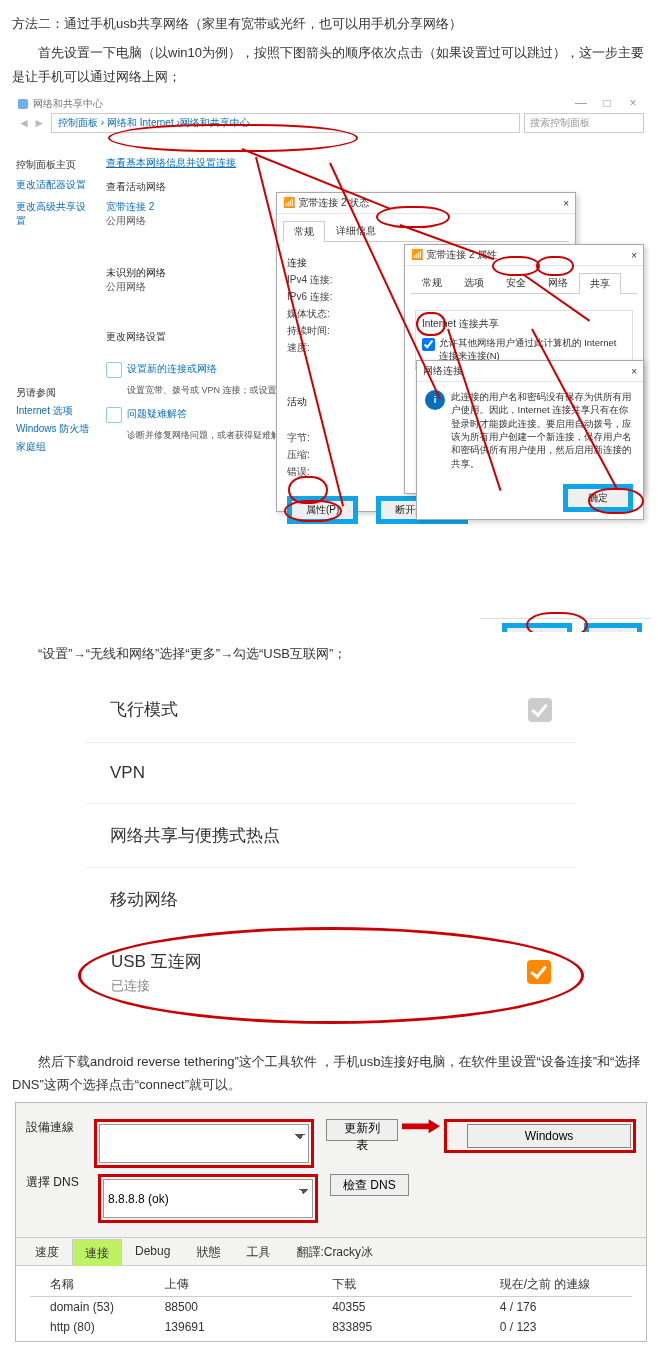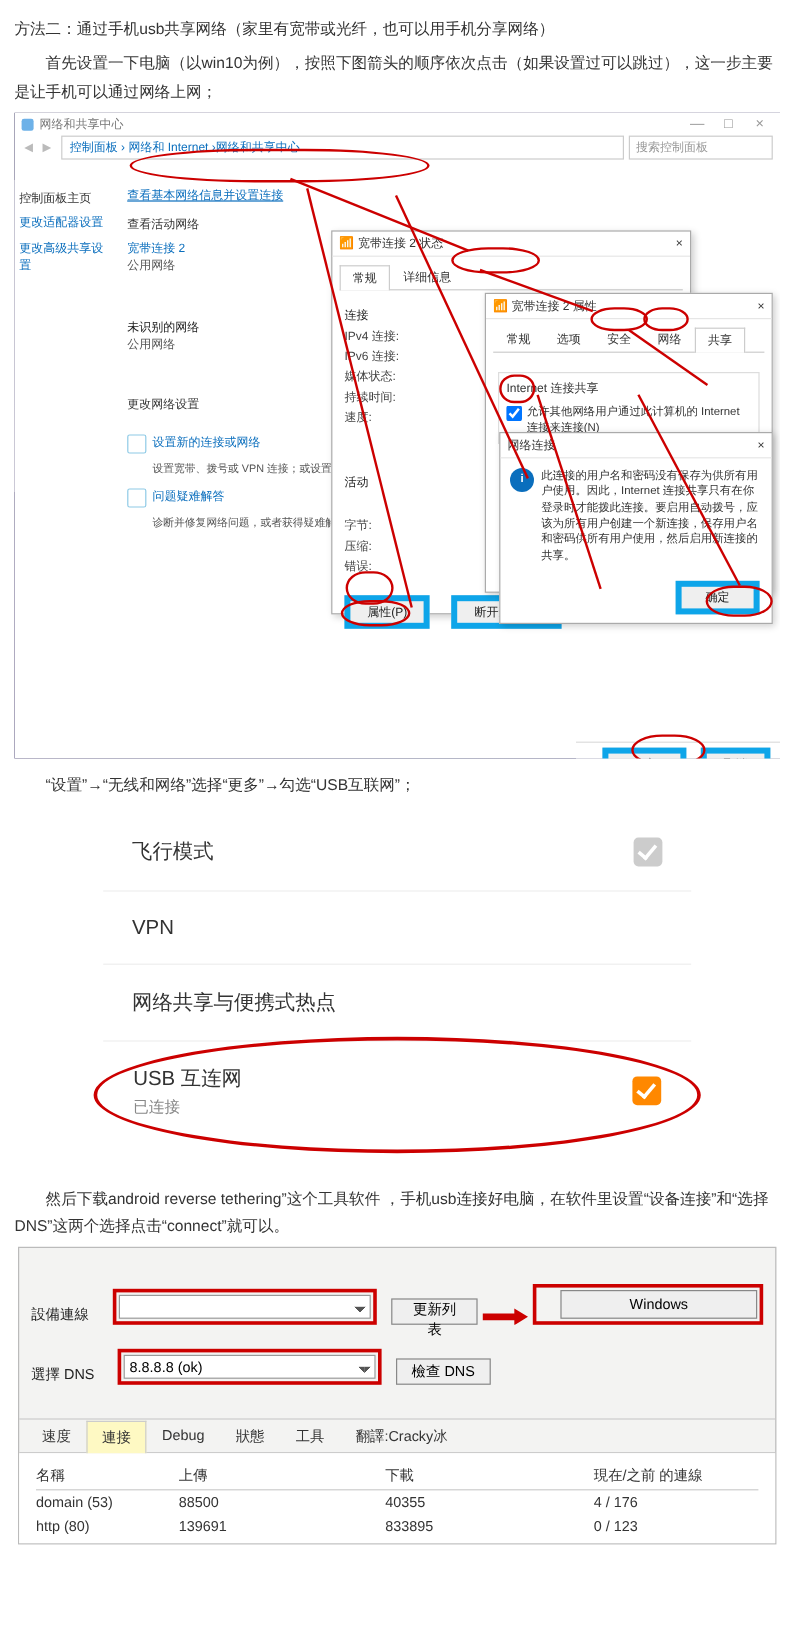--- a/index.html
+++ b/index.html
@@ -77,34 +77,34 @@
   .ph-item { border-bottom:1px solid #eee; padding:20px 24px; display:flex; align-items:center; justify-content:space-between; font-size:17px; color:#333; }
   .ph-item .sub { font-size:13px; color:#888; margin-top:4px; }
   .ph-check { width:24px; height:24px; border-radius:4px; background:#ccc; position:relative; }
   .ph-check.on { background:#ff8800; }
   .ph-check::after { content:""; position:absolute; left:7px; top:3px; width:6px; height:12px; border:solid #fff; border-width:0 3px 3px 0; transform:rotate(40deg); }
   .ph-ring { border:3px solid #cc0000; border-radius:50%/50%; margin:-4px -8px; padding:14px 30px 20px; }
 
   
   .tool-shot { width:632px; margin:6px auto 4px; border:1px solid #bbb; background:#f3f3f2; font-family:"Microsoft YaHei",Tahoma,sans-serif; font-size:12px; color:#222; }
   .tool-top { padding:10px 10px 8px; border-bottom:1px solid #ccc; }
-  .tool-row { display:flex; align-items:flex-end; margin:20px 0; }
+  .tool-row { display:flex; align-items:flex-start; margin:6px 0; }
   .tool-label { width:72px; }
-  .tool-select { width:210px; height:20px; border:1px solid #999; background:#fff; padding:2px 4px; font-size:12px; font-family:inherit; appearance:none; background-image:linear-gradient(45deg,transparent 50%,#555 50%),linear-gradient(-45deg,transparent 50%,#555 50%); background-position:right 8px top 9px,right 3px top 9px; background-size:5px 5px; background-repeat:no-repeat; }
+  .tool-select { width:210px; height:39px; border:1px solid #999; background:#fff; padding:2px 4px; font-size:12px; font-family:inherit; appearance:none; background-image:linear-gradient(45deg,transparent 50%,#555 50%),linear-gradient(-45deg,transparent 50%,#555 50%); background-position:right 8px top 9px,right 3px top 9px; background-size:5px 5px; background-repeat:no-repeat; }
   .tool-btn { height:22px; border:1px solid #888; background:#efefef; padding:0 12px; font-size:12px; margin-left:12px; font-family:inherit; }
   .tool-btn.connect { width:164px; height:24px; margin-left:18px; }
   .tool-redbox-outer { border:3px solid #cc0000; padding:2px; display:inline-block; }
   .tool-arrow { display:inline-block; width:40px; height:14px; background:#cc0000; margin:0 4px; position:relative; clip-path:polygon(0 30%,70% 30%,70% 0,100% 50%,70% 100%,70% 70%,0 70%); }
   .tool-tabs { display:flex; padding:0 6px; border-bottom:1px solid #ccc; font-size:12px; }
   .tool-tab { padding:5px 12px 4px; border:1px solid transparent; border-bottom:none; color:#333; }
-  .tool-tab.active { border-color:#ccc; background:#fef9c3; position:relative; top:1px; }
+  .tool-tab.active { border-color:#ccc; background:#bef264; position:relative; top:1px; }
   .tool-table { padding:10px 14px 4px; background:#fff; }
   .tool-th { display:flex; border-bottom:1px solid #ccc; padding-bottom:3px; color:#333; }
   .tool-tr { display:flex; padding:3px 0; color:#333; }
-  .tc1 { width:130px; } .tc2 { width:140px; } .tc3 { width:190px;margin-left:44px; } .tc4 { width:150px; }
+  .tc1 { width:130px;margin-left:20px; } .tc2 { width:140px; } .tc3 { width:190px;margin-left:44px; } .tc4 { width:150px; }
 </style>
 </head>
 <body>
 
 <div class="article">
   <p class="p">方法二：通过手机usb共享网络（家里有宽带或光纤，也可以用手机分享网络）</p>
   <p class="p indent">首先设置一下电脑（以win10为例），按照下图箭头的顺序依次点击（如果设置过可以跳过），这一步主要是让手机可以通过网络上网；</p>
 
   <div class="win-shot">
     <div class="win-titlebar">
@@ -169,20 +169,26 @@
           <div class="sldesc">设置宽带、拨号或 VPN 连接；或设置路由器或访问点。</div>
           <div class="slitem" style="margin-top:10px">
               <span class="slicon"></span>
               <span class="link">问题疑难解答</span>
             </div>
           <div class="sldesc">诊断并修复网络问题，或者获得疑难解答信息。</div>
         </div>
       </div>
     </div>
 
+    <div class="seealso">
+      <div class="hdr">另请参阅</div>
+      <div>Internet 选项</div>
+      <div>Windows 防火墙</div>
+      <div>家庭组</div>
+    </div>
 
     <div class="dlg dlg-status">
       <div class="dlg-title">
           <span>📶 <span>宽带连接 2 状态</span></span>
           <span>×</span>
         </div>
       <div class="dlg-tabs">
         <div class="dlg-tab active">常规</div>
         <div class="dlg-tab">详细信息</div>
       </div>
@@ -297,20 +303,23 @@
     <div class="ph-item">
       <span>飞行模式</span>
       <span class="ph-check"></span>
     </div>
     <div class="ph-item">
         <span>VPN</span>
       </div>
     <div class="ph-item">
         <span>网络共享与便携式热点</span>
       </div>
+    <div class="ph-item" style="border-bottom:none">
+        <span>移动网络</span>
+      </div>
     <div class="ph-ring">
       <div class="ph-item" style="border:none;padding:6px 0">
         <div>
           <div>USB 互连网</div>
           <div class="sub">已连接</div>
         </div>
         <span class="ph-check on"></span>
       </div>
     </div>
   </div>

